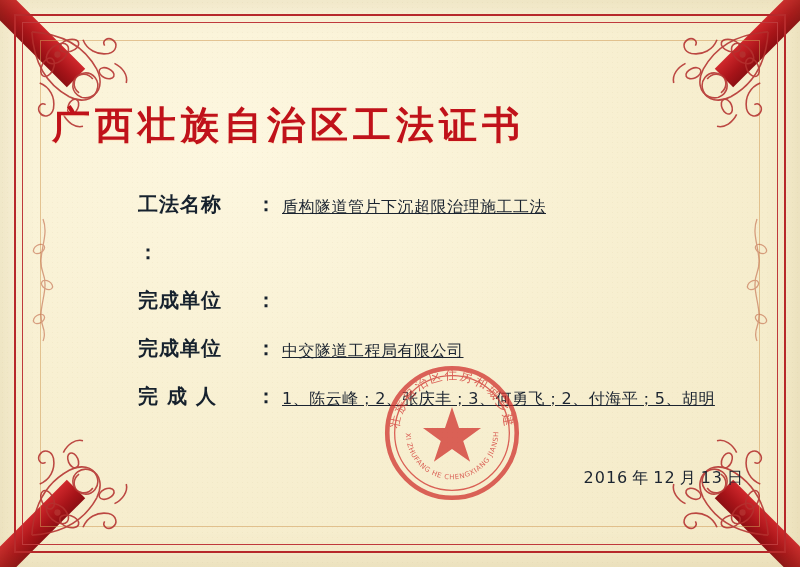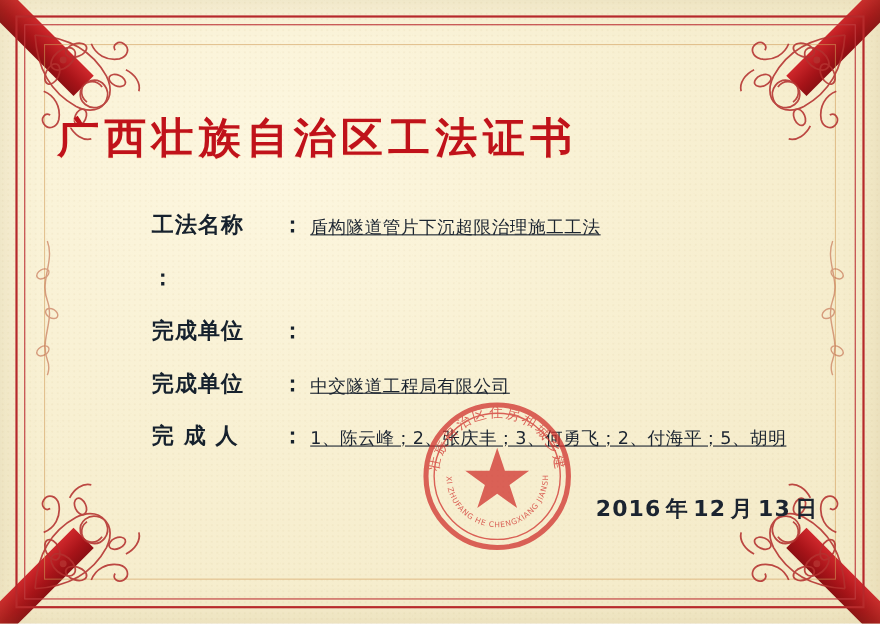--- a/index.html
+++ b/index.html
@@ -155,27 +155,26 @@
     font-size: 16px;
     color: #1b2430;
     letter-spacing: .5px;
     text-decoration: underline;
   }
 
   
   .date-line {
     position: absolute;
     right: 52px;
-    bottom: 91px;
+    bottom: 78px;
     font-family: "DejaVu Sans", "Liberation Sans", sans-serif;
-    font-size: 20px;
+    font-size: 16px;
     color: #1b2430;
     letter-spacing: 1px;
     white-space: nowrap;
-    font-weight: bold;
   }
   .date-line .num { font-family: "DejaVu Sans", "Liberation Sans", sans-serif; }
   .date-line .cn  { margin: 0 4px; }
 
   
   .seal {
     position: absolute;
     left: 378px;
     bottom: 60px;
     width: 148px;

